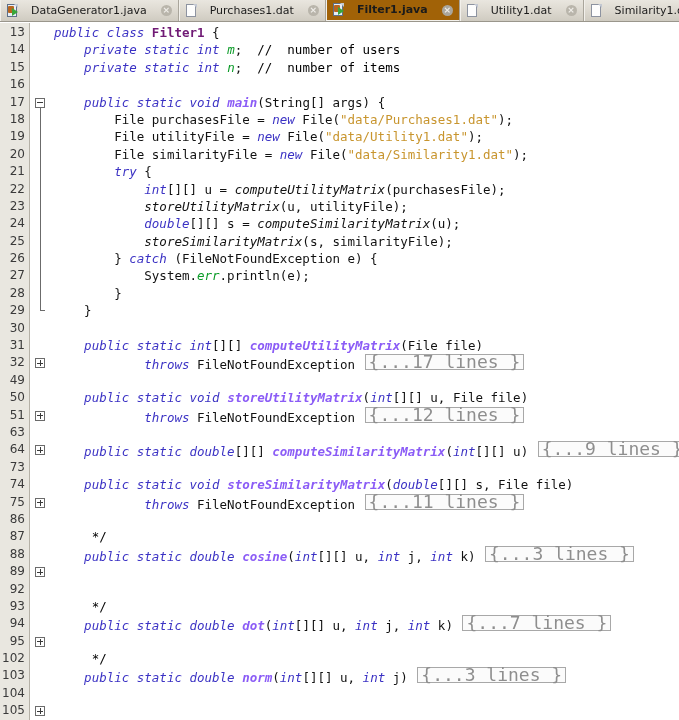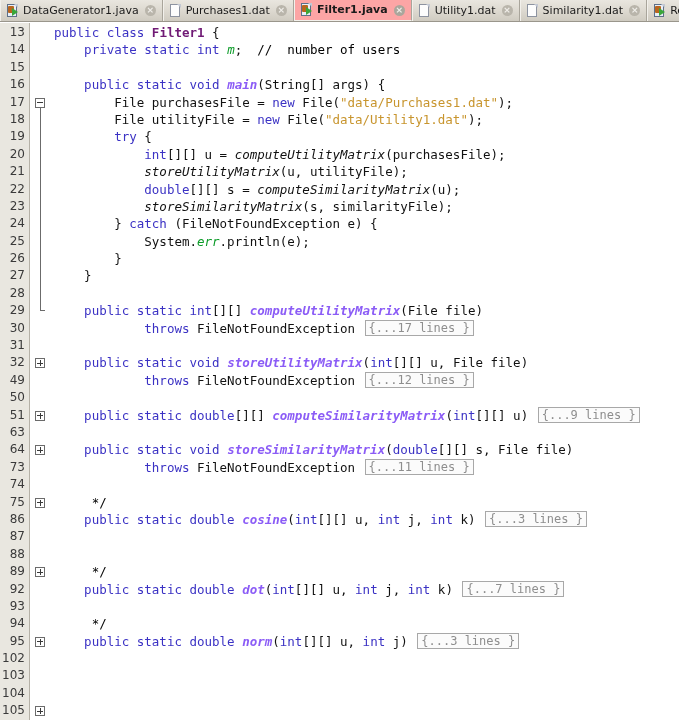--- a/index.html
+++ b/index.html
@@ -23,34 +23,34 @@
     align-items: stretch;
     height: 22px;
     background: #d6d2c8;
     border-bottom: 1px solid #9a968c;
     overflow: hidden;
     box-sizing: border-box;
   }
   .tab {
     display: flex;
     align-items: center;
-    gap: 4px;
+    gap: 12px;
     padding: 0 6px 0 5px;
     background: linear-gradient(to bottom, #e9e6df 0%, #dcd8cf 55%, #cfcbc1 100%);
     border-right: 1px solid #a9a59b;
     border-left: 1px solid #f2f0eb;
     font-size: 11px;
     color: #1b1b1b;
     white-space: nowrap;
     box-sizing: border-box;
     cursor: default;
     flex: 0 0 auto;
   }
   .tab.active {
-    background: #fca5a5;
+    background: #a16207;
     font-weight: bold;
     border-bottom: 1px solid #f3f1ec;
   }
   .tab-label { line-height: 20px; }
   .tab-close {
     display: inline-block;
     width: 11px;
     height: 11px;
     border-radius: 50%;
     background: #b9b5ab;
@@ -184,38 +184,38 @@
   }
   .cline {
     height: 17.4px;
     line-height: 17.4px;
     white-space: pre;
     color: #111111;
     box-sizing: border-box;
   }
 
   
-  .kw   { color: #3b32c4; }
+  .kw   { color: #3b32c4; font-style: italic; }
   .typ  { color: #111111; }
   .str  { color: #c8952e; }
   .cmt  { color: #000000; }
   .fld  { color: #0a9b27; font-style: italic; }
   .mcall{ font-style: italic; color: #111111; }
   .mdecl{ font-style: italic; font-weight: bold; color: #8b5cf6; }
   .cls  { font-weight: bold; color: #701a75; }
 
   .fold-badge {
     display: inline-block;
     border: 1px solid #a8a8a8;
     background: #fbfbfb;
     color: #8e8e8e;
     padding: 0 3px;
     margin-left: 2px;
     line-height: 14px;
-    font-size: 12px;
+    font-size: 18px;
     font-family: "DejaVu Sans Mono", monospace;
     vertical-align: 1px;
   }
 </style>
 </head>
 <body>
 
 <div id="app">
 
   <div class="tabbar" id="tabbar">
@@ -375,24 +375,26 @@
         <div class="foldcell">
           <span class="foldbox plus"></span>
         </div>
         <div class="foldcell"></div>
         <div class="foldline" style="top: 83.6px; height: 203.8px;"></div>
         <div class="foldfoot" style="top: 287.4px;"></div>
       </div>
     <div class="code" id="codearea">
         <div class="cline"><span class="kw">public</span><span class="typ"> </span><span class="kw">class</span><span class="typ"> </span><span class="cls">Filter1</span><span class="typ"> {</span></div>
         <div class="cline"><span class="typ">    </span><span class="kw">private</span><span class="typ"> </span><span class="kw">static</span><span class="typ"> </span><span class="kw">int</span><span class="typ"> </span><span class="fld">m</span><span class="typ">;  </span><span class="cmt">//  number of users</span></div>
+        <div class="cline"><span class="typ">    </span><span class="kw">private</span><span class="typ"> </span><span class="kw">static</span><span class="typ"> </span><span class="kw">int</span><span class="typ"> </span><span class="fld">n</span><span class="typ">;  </span><span class="cmt">//  number of items</span></div>
         <div class="cline">&nbsp;</div>
         <div class="cline"><span class="typ">    </span><span class="kw">public</span><span class="typ"> </span><span class="kw">static</span><span class="typ"> </span><span class="kw">void</span><span class="typ"> </span><span class="mdecl">main</span><span class="typ">(String[] args) {</span></div>
         <div class="cline"><span class="typ">        File purchasesFile = </span><span class="kw">new</span><span class="typ"> File(</span><span class="str">"data/Purchases1.dat"</span><span class="typ">);</span></div>
         <div class="cline"><span class="typ">        File utilityFile = </span><span class="kw">new</span><span class="typ"> File(</span><span class="str">"data/Utility1.dat"</span><span class="typ">);</span></div>
+        <div class="cline"><span class="typ">        File similarityFile = </span><span class="kw">new</span><span class="typ"> File(</span><span class="str">"data/Similarity1.dat"</span><span class="typ">);</span></div>
         <div class="cline"><span class="typ">        </span><span class="kw">try</span><span class="typ"> {</span></div>
         <div class="cline"><span class="typ">            </span><span class="kw">int</span><span class="typ">[][] u = </span><span class="mcall">computeUtilityMatrix</span><span class="typ">(purchasesFile);</span></div>
         <div class="cline"><span class="typ">            </span><span class="mcall">storeUtilityMatrix</span><span class="typ">(u, utilityFile);</span></div>
         <div class="cline"><span class="typ">            </span><span class="kw">double</span><span class="typ">[][] s = </span><span class="mcall">computeSimilarityMatrix</span><span class="typ">(u);</span></div>
         <div class="cline"><span class="typ">            </span><span class="mcall">storeSimilarityMatrix</span><span class="typ">(s, similarityFile);</span></div>
         <div class="cline"><span class="typ">        } </span><span class="kw">catch</span><span class="typ"> (FileNotFoundException e) {</span></div>
         <div class="cline"><span class="typ">            System.</span><span class="fld">err</span><span class="typ">.println(e);</span></div>
         <div class="cline"><span class="typ">        }</span></div>
         <div class="cline"><span class="typ">    }</span></div>
         <div class="cline">&nbsp;</div>

